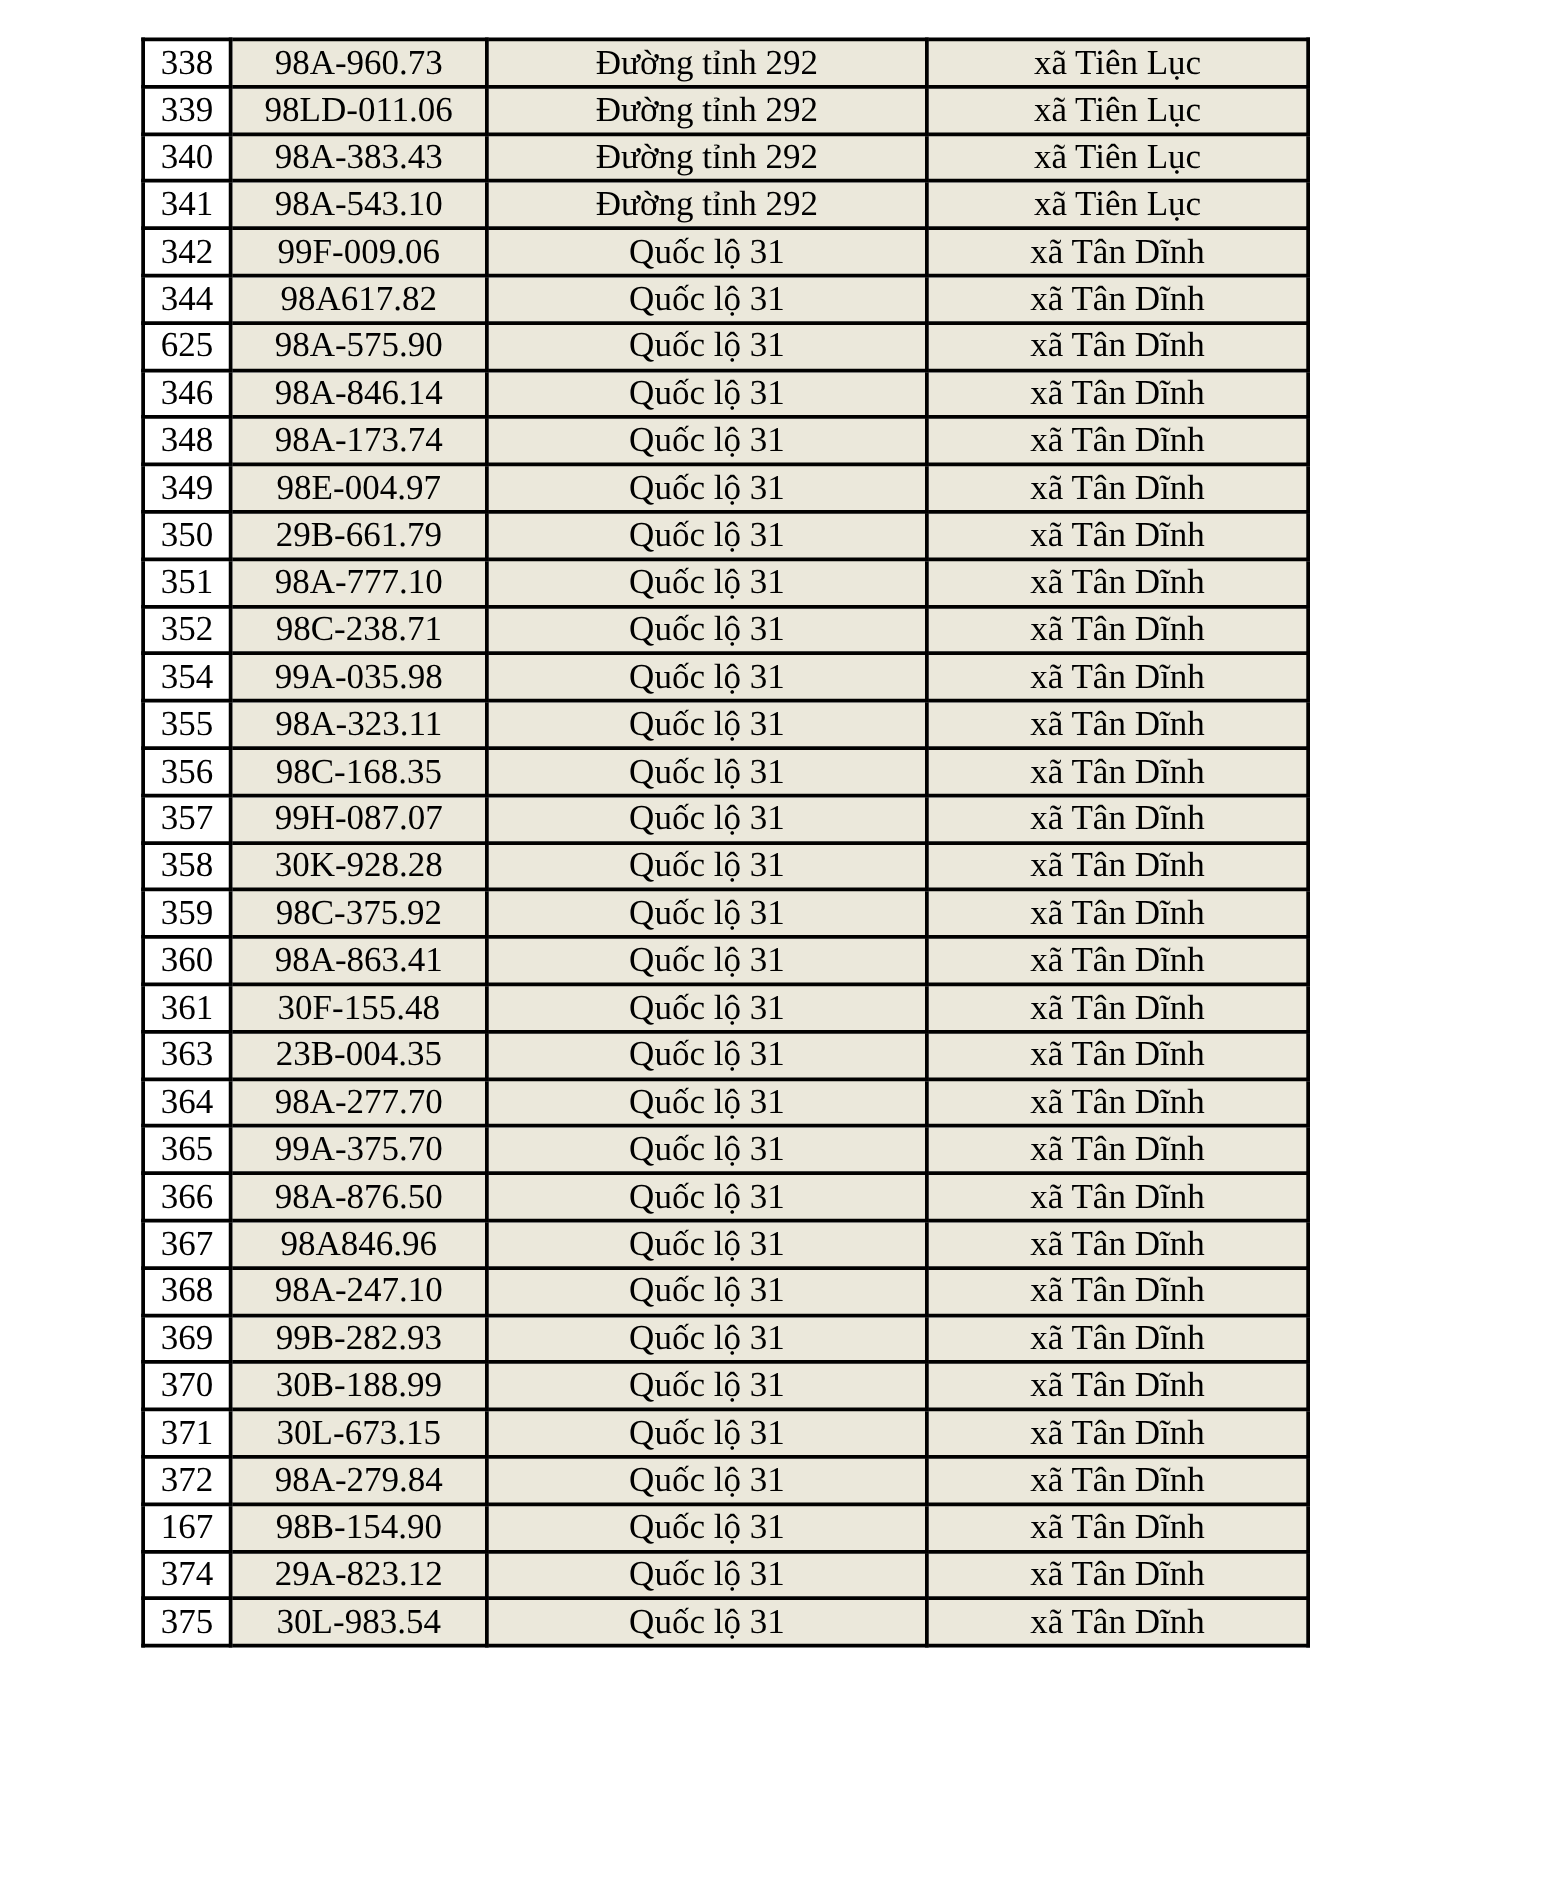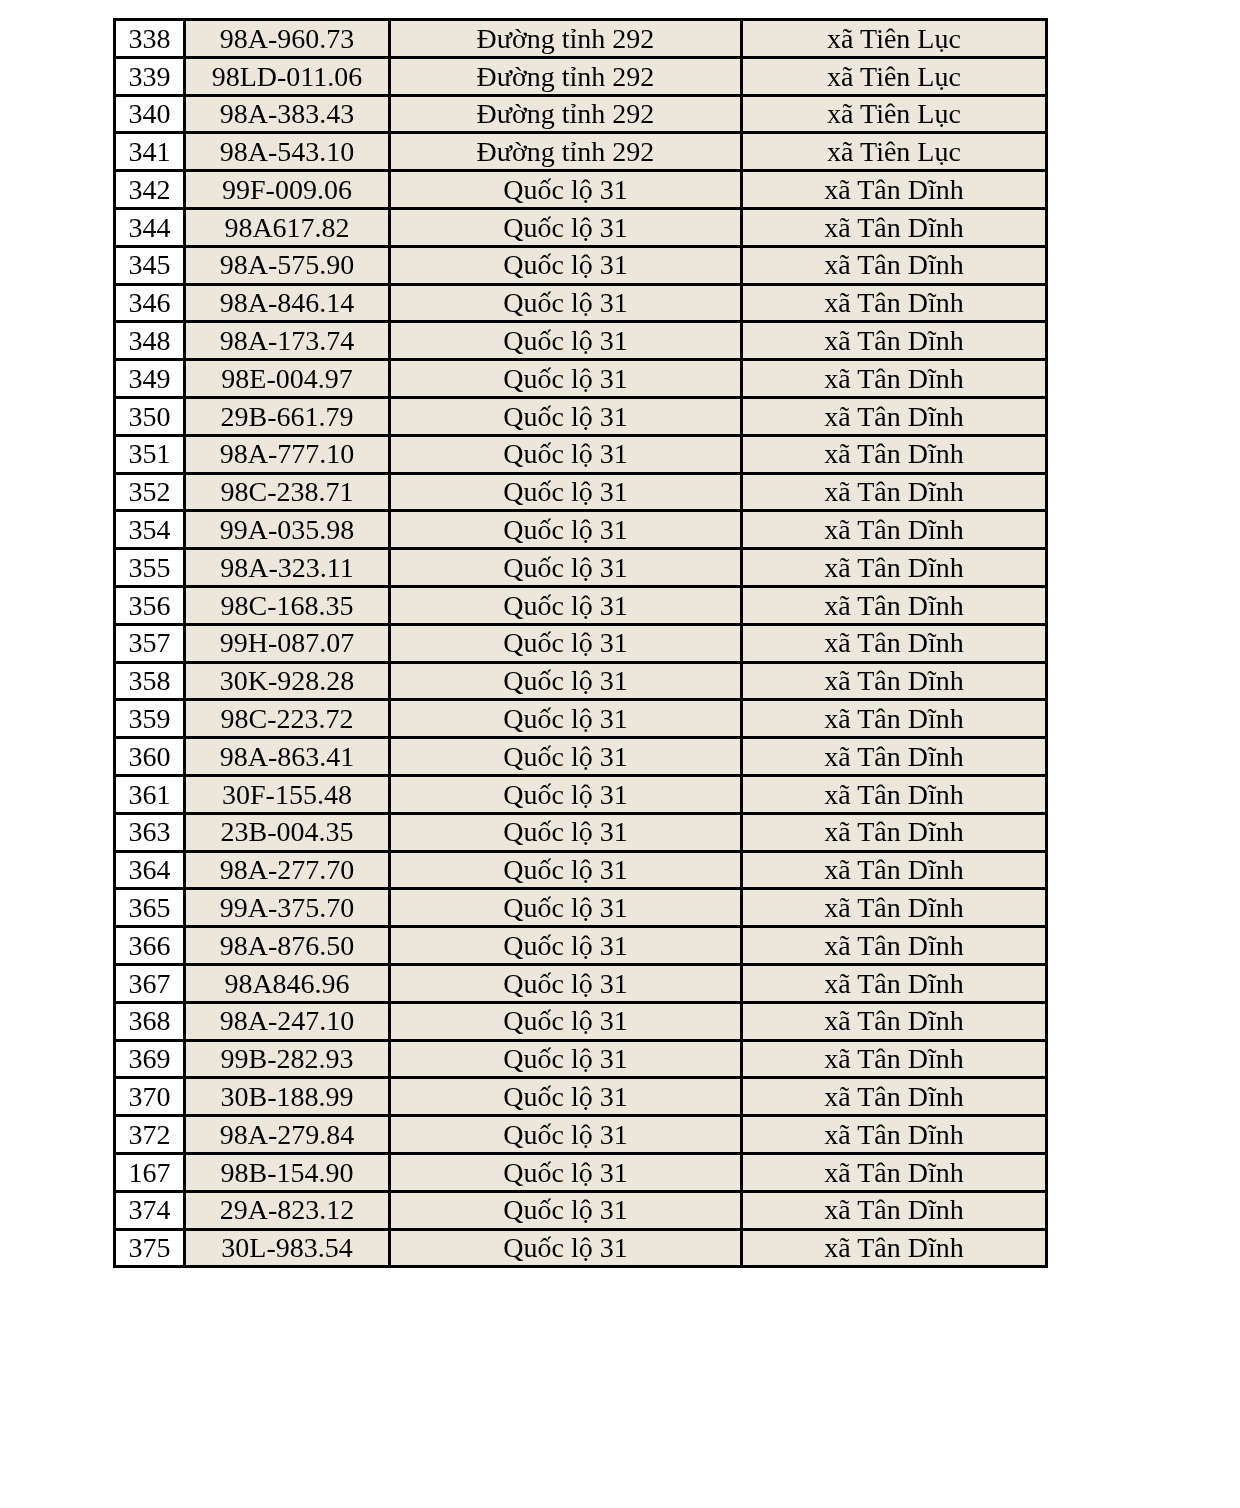--- a/index.html
+++ b/index.html
@@ -13,21 +13,21 @@
   .page {
     position: relative;
     width: 1240px;
     height: 1508px;
     background: #ffffff;
     overflow: hidden;
   }
   .table-wrap {
     position: absolute;
     left: 113px;
-    top: 18px;
+    top: 30px;
   }
   table.vehicle-table {
     border-collapse: collapse;
     table-layout: fixed;
     width: 932px;
   }
   table.vehicle-table td {
     border: 3px solid #000000;
     height: 34.8px;
     padding: 0 4px;
@@ -87,21 +87,21 @@
     <td>Quốc lộ 31</td>
     <td>xã Tân Dĩnh</td>
   </tr>
           <tr>
     <td class="index-cell">344</td>
     <td>98A617.82</td>
     <td>Quốc lộ 31</td>
     <td>xã Tân Dĩnh</td>
   </tr>
           <tr>
-    <td class="index-cell">345</td>
+    <td class="index-cell">625</td>
     <td>98A-575.90</td>
     <td>Quốc lộ 31</td>
     <td>xã Tân Dĩnh</td>
   </tr>
           <tr>
     <td class="index-cell">346</td>
     <td>98A-846.14</td>
     <td>Quốc lộ 31</td>
     <td>xã Tân Dĩnh</td>
   </tr>
@@ -160,21 +160,21 @@
     <td>xã Tân Dĩnh</td>
   </tr>
           <tr>
     <td class="index-cell">358</td>
     <td>30K-928.28</td>
     <td>Quốc lộ 31</td>
     <td>xã Tân Dĩnh</td>
   </tr>
           <tr>
     <td class="index-cell">359</td>
-    <td>98C-223.72</td>
+    <td>98C-375.92</td>
     <td>Quốc lộ 31</td>
     <td>xã Tân Dĩnh</td>
   </tr>
           <tr>
     <td class="index-cell">360</td>
     <td>98A-863.41</td>
     <td>Quốc lộ 31</td>
     <td>xã Tân Dĩnh</td>
   </tr>
           <tr>
@@ -221,20 +221,26 @@
   </tr>
           <tr>
     <td class="index-cell">369</td>
     <td>99B-282.93</td>
     <td>Quốc lộ 31</td>
     <td>xã Tân Dĩnh</td>
   </tr>
           <tr>
     <td class="index-cell">370</td>
     <td>30B-188.99</td>
+    <td>Quốc lộ 31</td>
+    <td>xã Tân Dĩnh</td>
+  </tr>
+          <tr>
+    <td class="index-cell">371</td>
+    <td>30L-673.15</td>
     <td>Quốc lộ 31</td>
     <td>xã Tân Dĩnh</td>
   </tr>
           <tr>
     <td class="index-cell">372</td>
     <td>98A-279.84</td>
     <td>Quốc lộ 31</td>
     <td>xã Tân Dĩnh</td>
   </tr>
           <tr>

